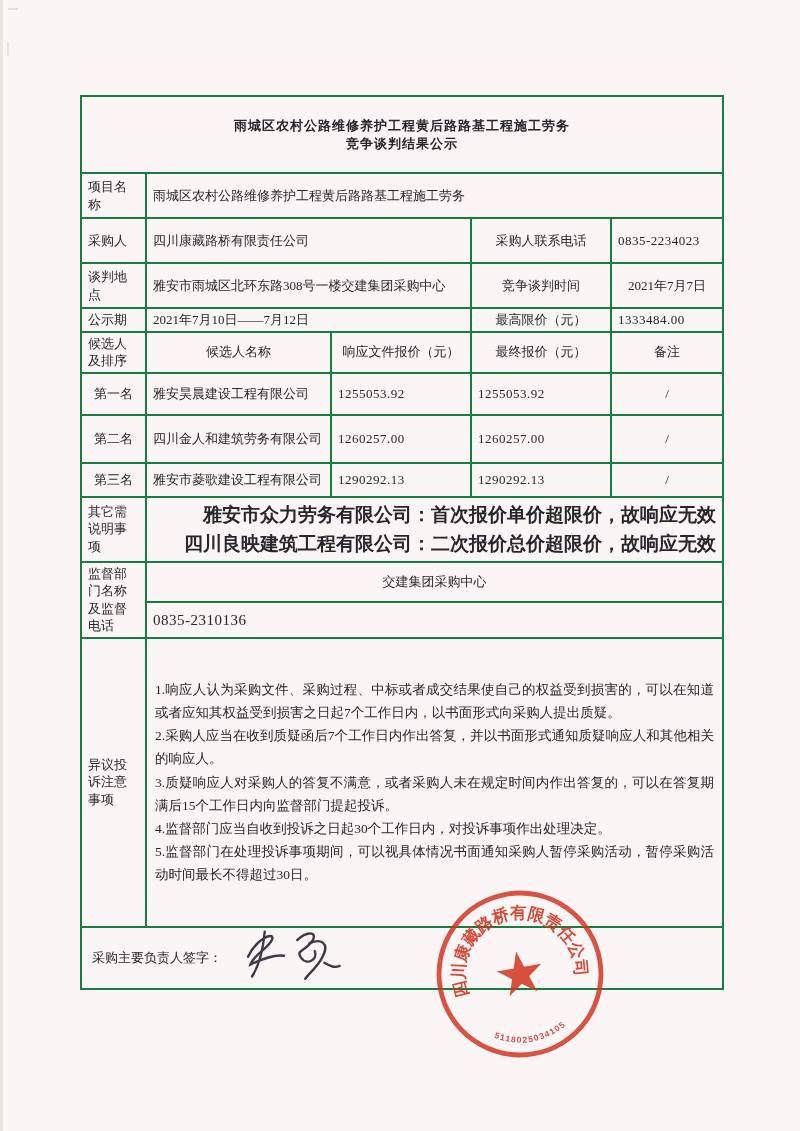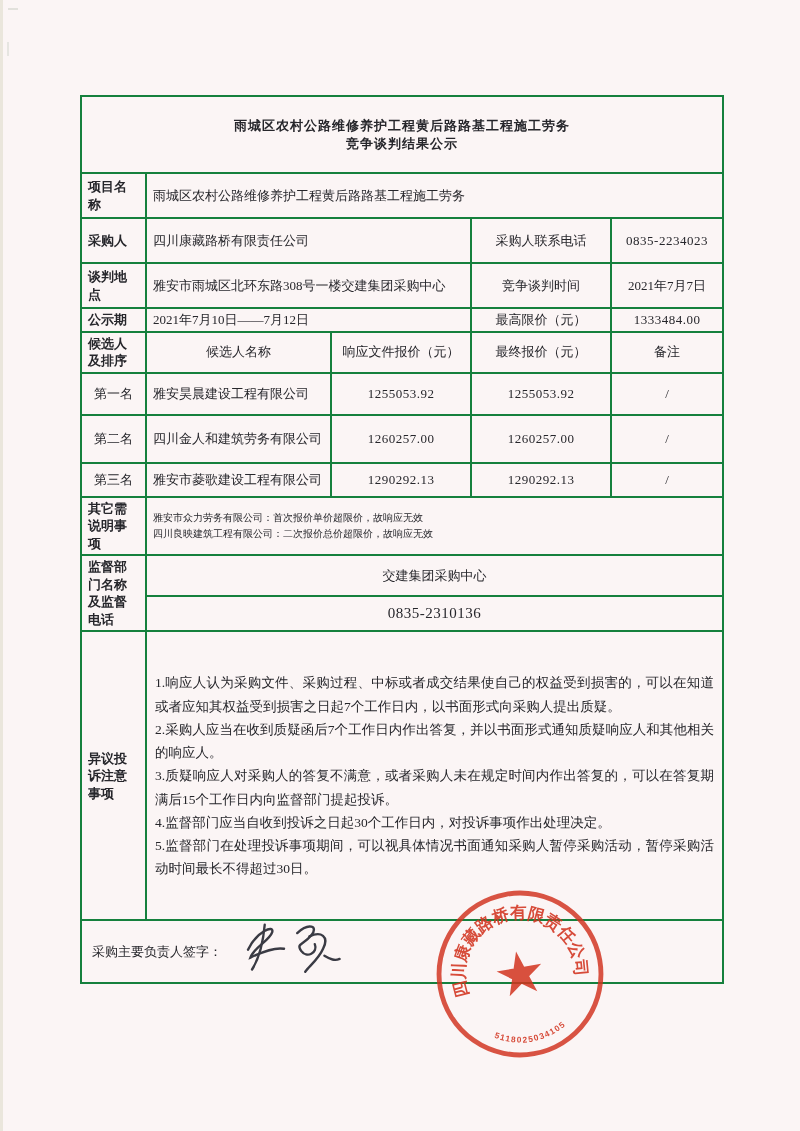--- a/index.html
+++ b/index.html
@@ -25,25 +25,25 @@
     line-height:1.35;
   }
   .title-cell{
     text-align:center;
     font-family:"Liberation Sans", sans-serif;
     font-weight:bold;
     font-size:20px;
     line-height:1.6;
     letter-spacing:1px;
   }
-  .lbl{ text-align:left;font-weight:bold; }
+  .lbl{ text-align:left; }
   .ctr{ text-align:center;margin-top:40px; }
-  .num{ font-size:12.5px; text-align:center; letter-spacing:.5px;}
+  .num{ font-size:12.5px; letter-spacing:.5px;}
   .val-left{ text-align:left; }
-  .notes-line{ text-align:left; font-size:10px; line-height:1.55;}
+  .notes-line{ text-align:right; font-size:19px; line-height:1.55;font-weight:bold;}
   .objection-content{ font-size:13.5px; line-height:1.72; text-align:justify; padding:4px 2px;}
   .sig-cell{ font-size:14px;border-radius:30px; }
   .sig-wrap{ display:flex; align-items:center; gap:18px; padding-left:4px;}
   .sig-svg{ transform:rotate(-3deg); margin-top:-6px;}
   .stamp{
     position:absolute; left:432px; top:886px; width:176px; height:176px;
     z-index:5; opacity:.93; pointer-events:none;
   }
   .remark{ font-size:15px; text-align:center;}
 </style>

